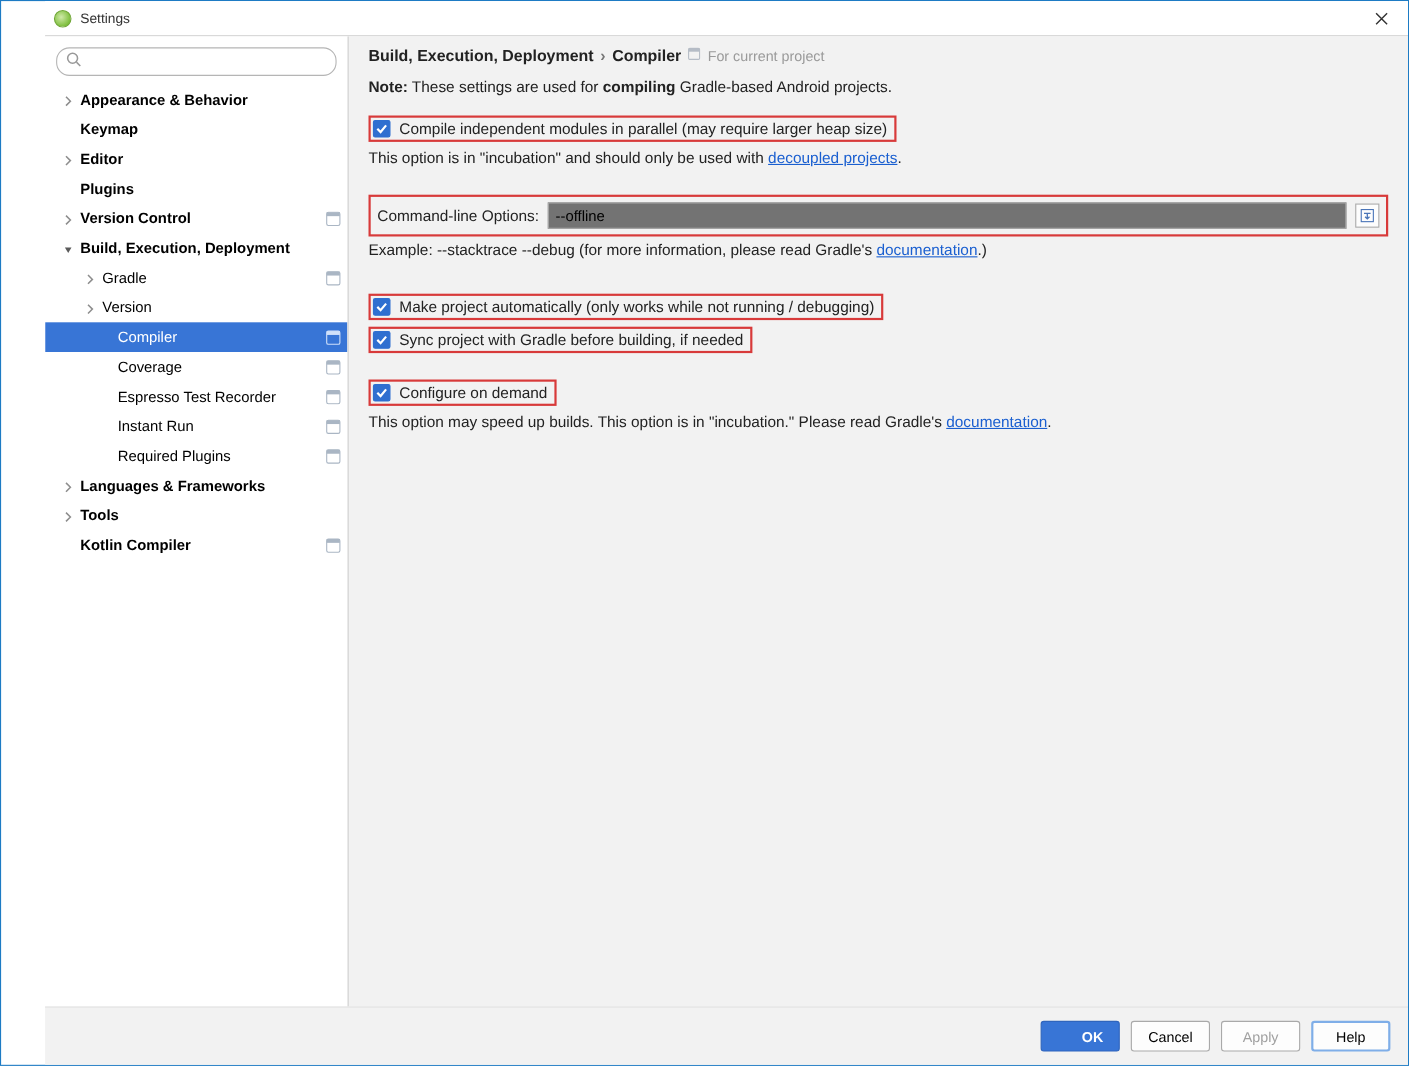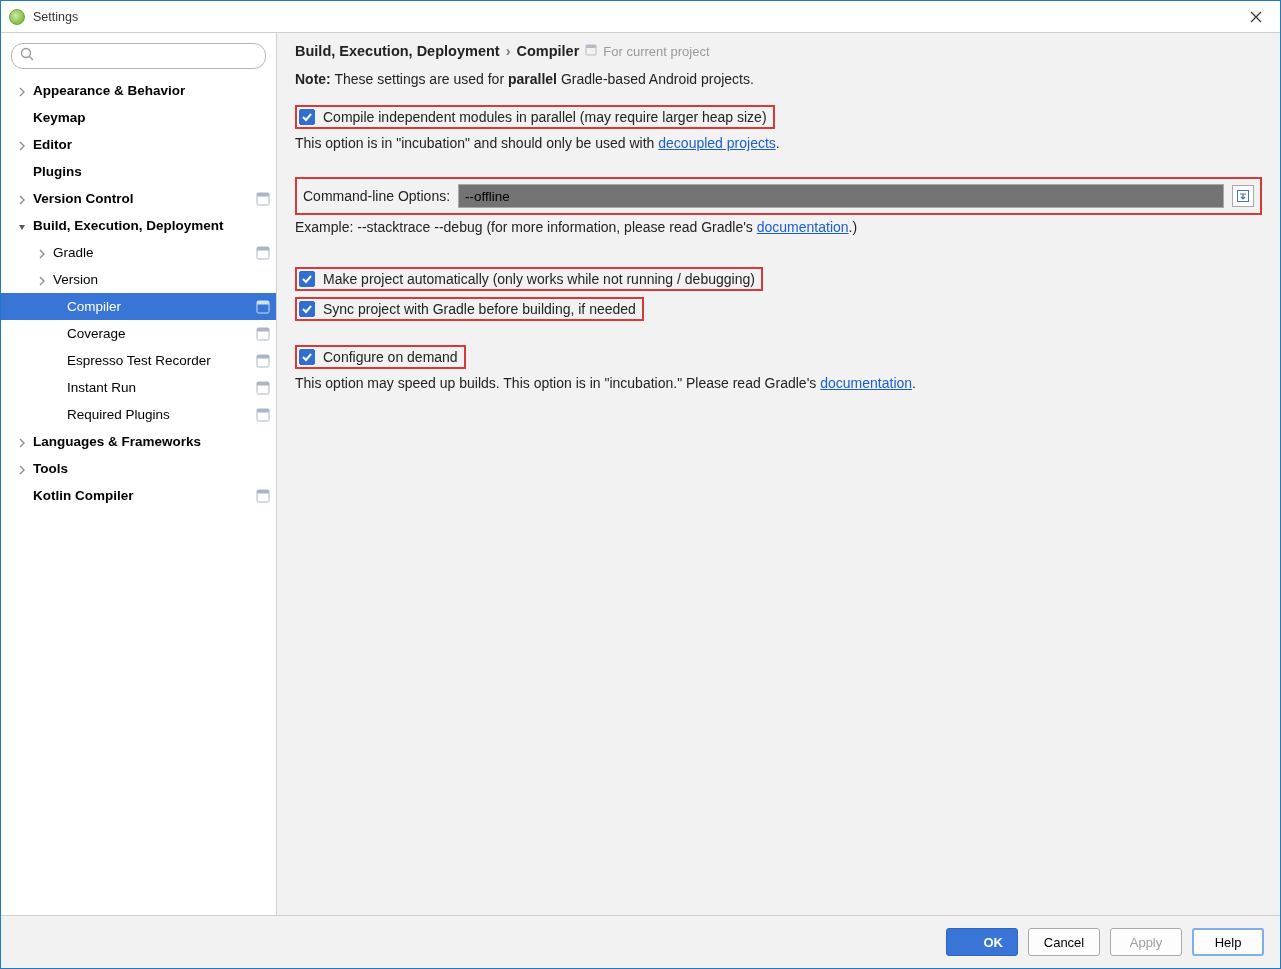--- a/index.html
+++ b/index.html
@@ -11,20 +11,21 @@
   height: 969px;
   overflow: hidden;
   color: #000;
 }
 .window {
   width: 1281px;
   height: 969px;
   border: 1px solid #1d7bc4;
   display: flex;
   flex-direction: column;
+  padding-left: 40px;
 }
 .titlebar {
   height: 32px;
   display: flex;
   align-items: center;
   padding: 0 8px;
   border-bottom: 1px solid #d0d0d0;
   background: #fff;
 }
 .titlebar .appicon {
@@ -358,21 +359,21 @@
         <span class="subicon">
           <svg width="12" height="12" viewBox="0 0 12 12">
               <rect x="1" y="1" width="10" height="10" rx="1" fill="none" stroke="#b5bcc6"></rect>
               <rect x="1" y="1" width="10" height="3" fill="#b5bcc6"></rect>
             </svg>
         </span>
         <span class="sub">For current project</span>
       </div>
 
       <div class="note">
-        <b>Note:</b><span> These settings are used for </span><b>parallel</b><span> Gradle-based Android projects.</span>
+        <b>Note:</b><span> These settings are used for </span><b>compiling</b><span> Gradle-based Android projects.</span>
       </div>
 
       <div class="row">
         <span class="hl">
           <span class="chk">
             <span class="chkbox checked">
               <svg viewBox="0 0 12 12">
                   <path d="M2 6 L5 9 L10 3" stroke="#fff" stroke-width="2" fill="none"></path>
                 </svg>
             </span>

